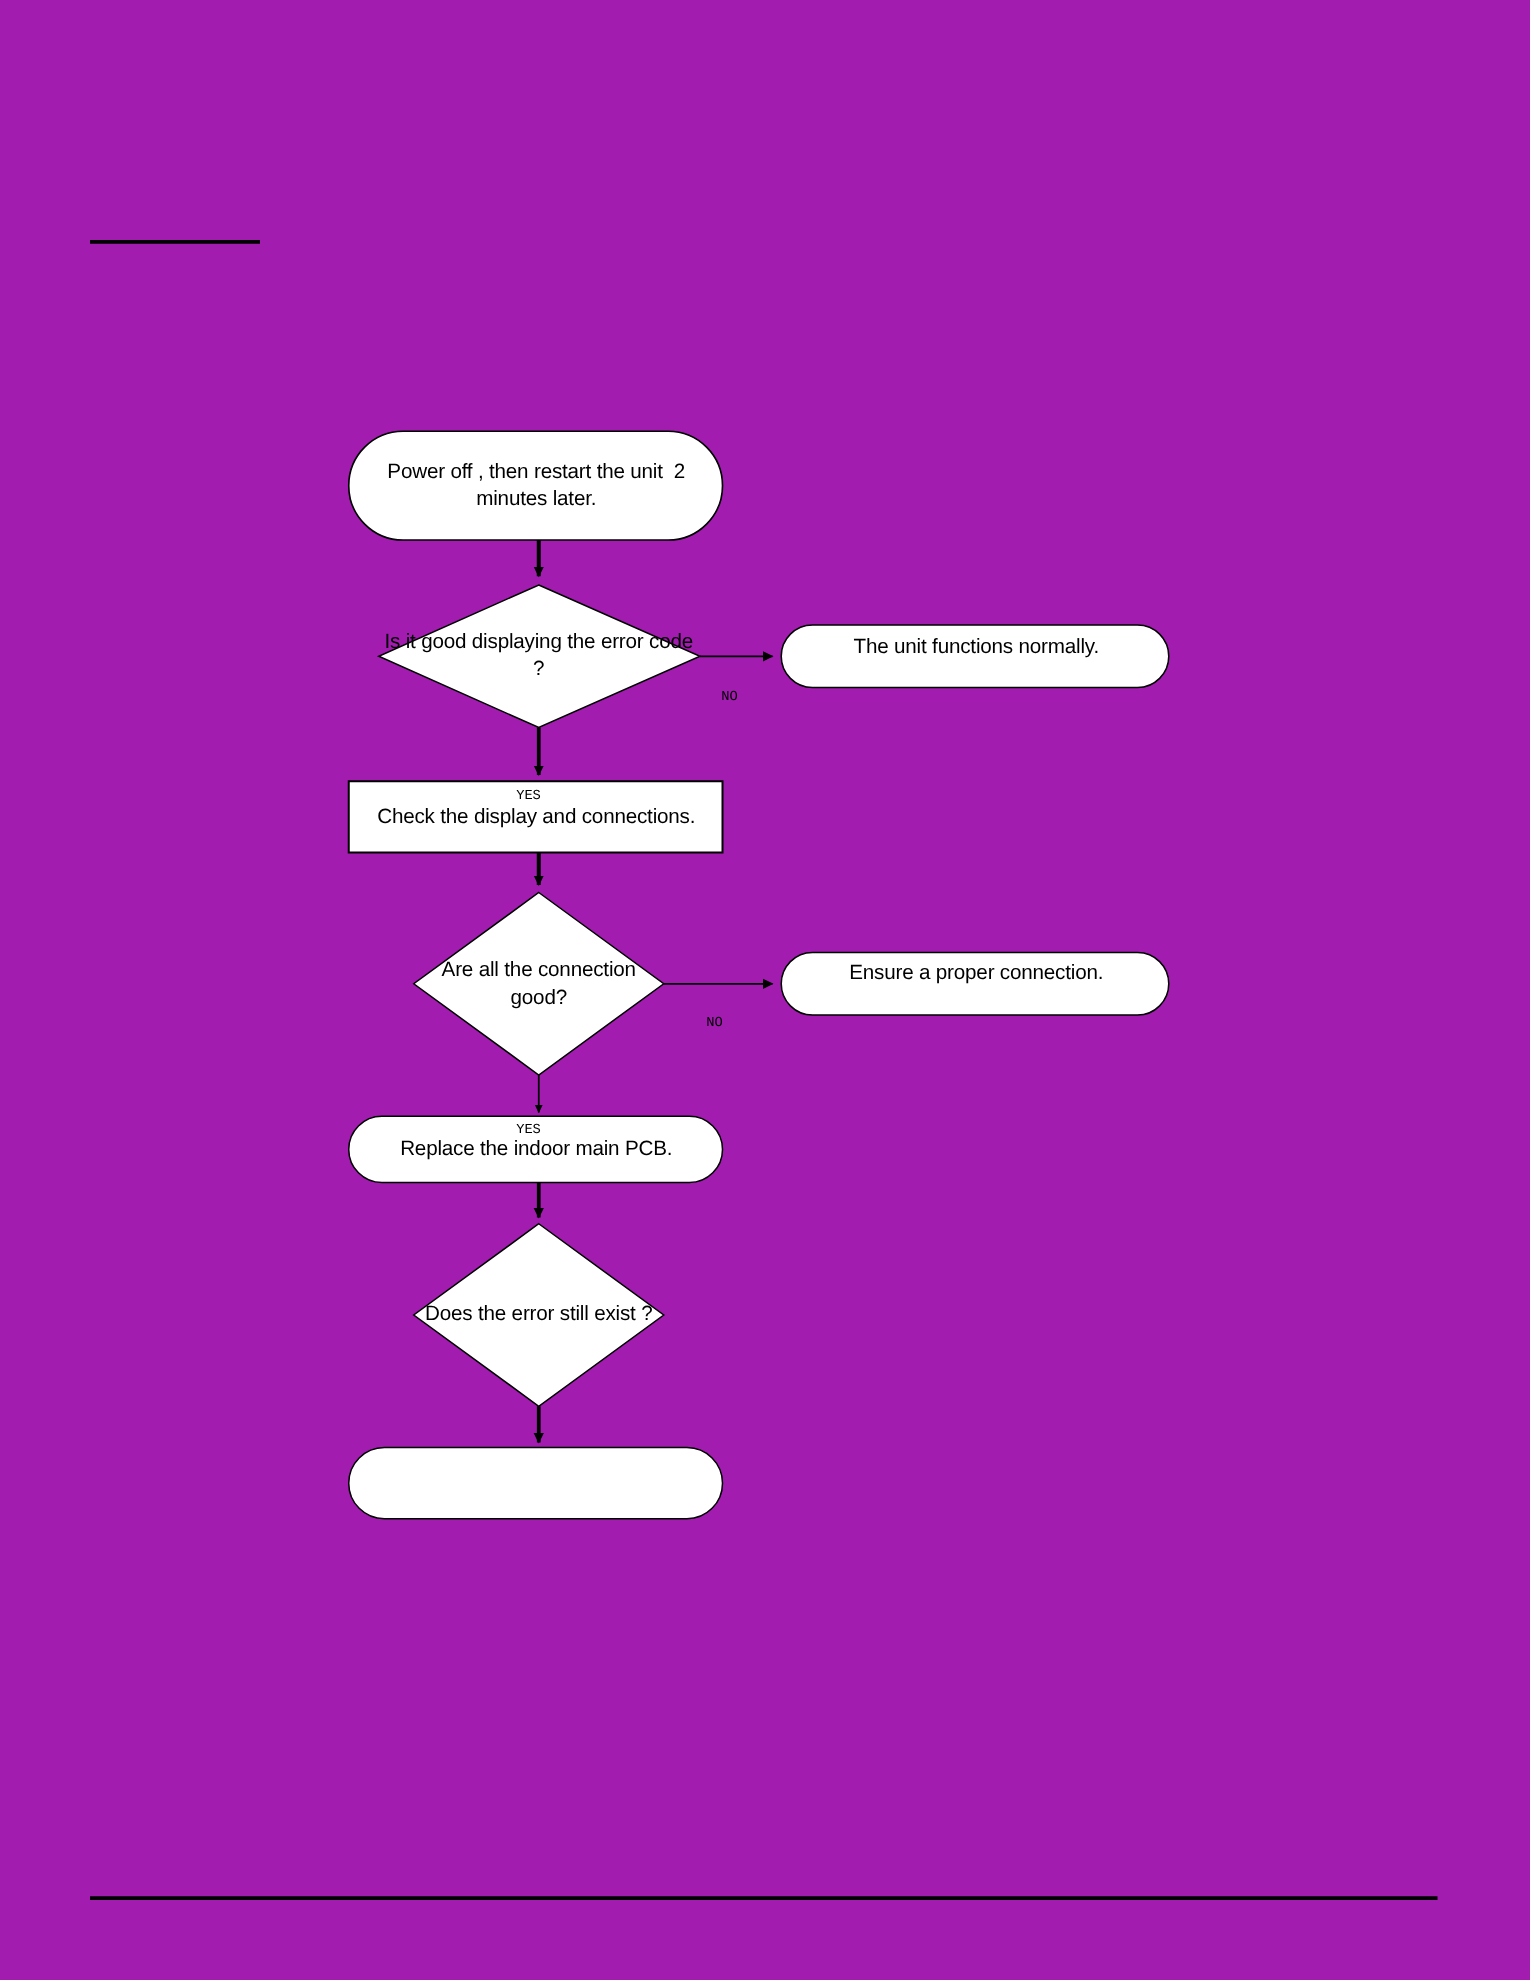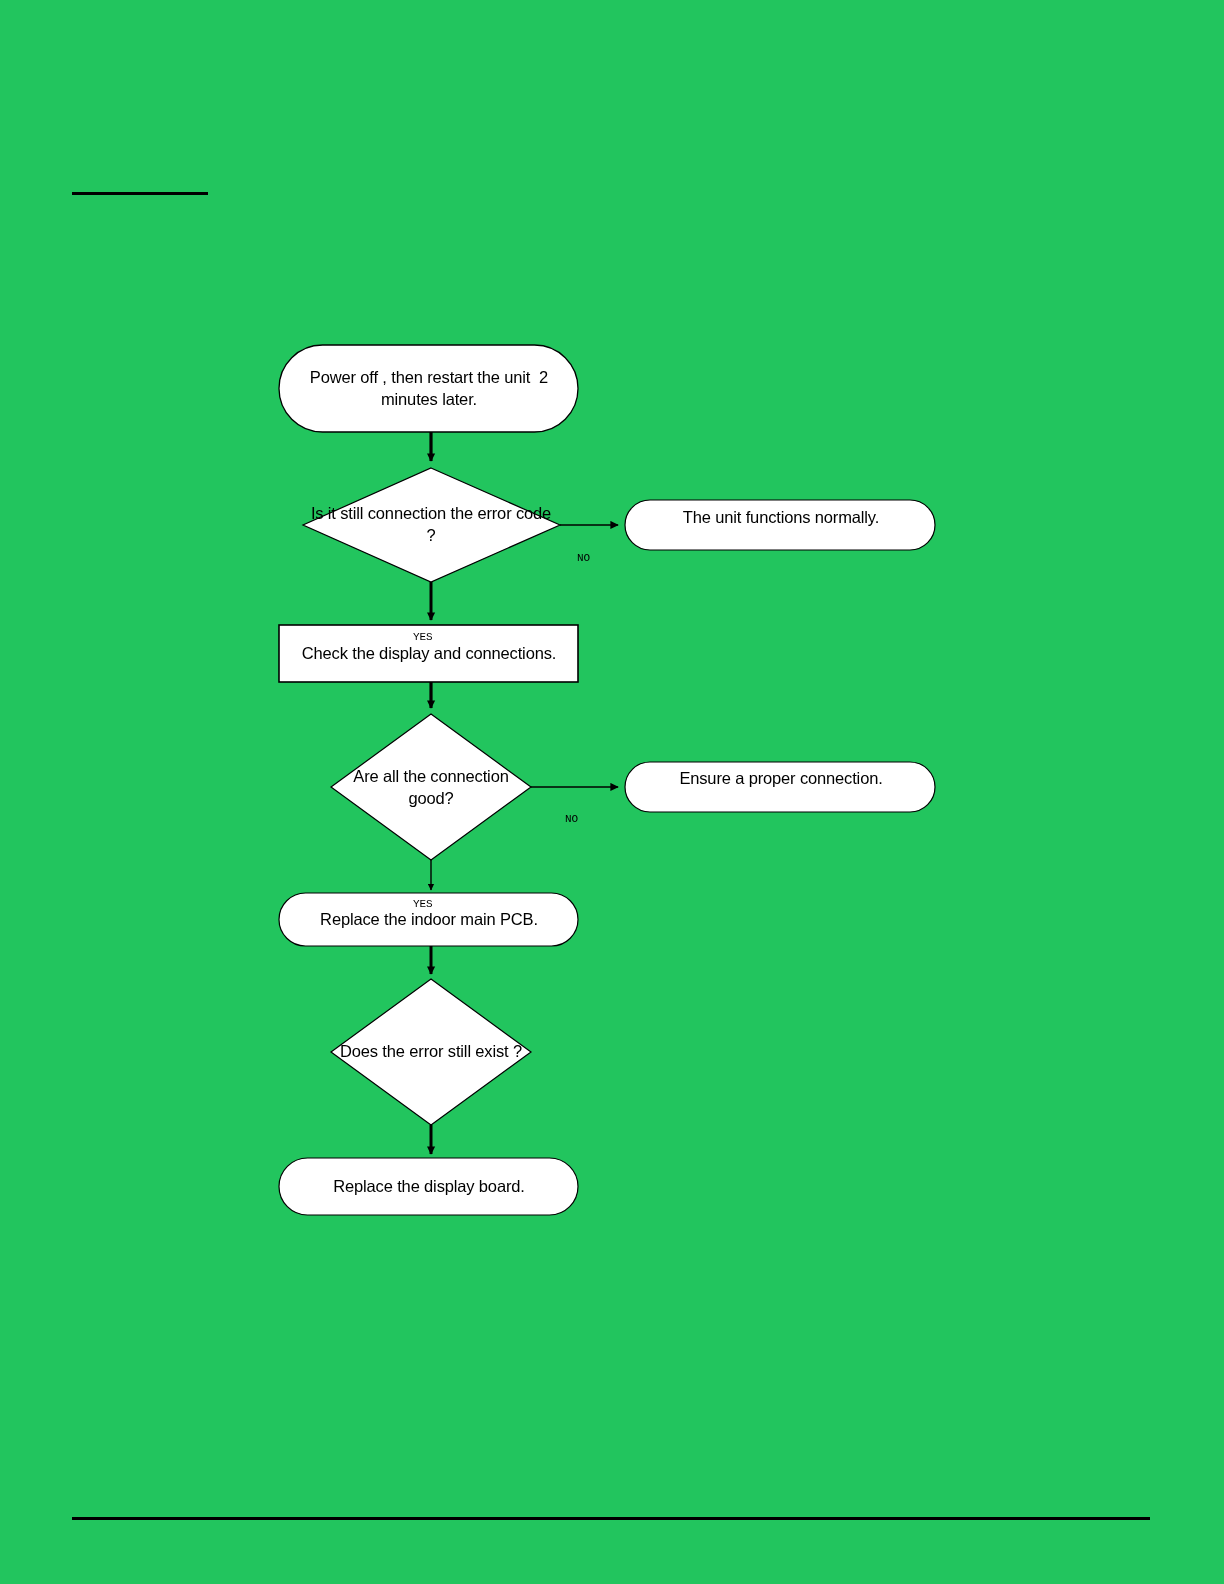--- a/index.html
+++ b/index.html
@@ -8,21 +8,21 @@
     background: #ffffff;
   }
   body {
     font-family: "Liberation Sans", sans-serif;
     -webkit-font-smoothing: antialiased;
   }
   #page {
     position: relative;
     width: 1224px;
     height: 1584px;
-    background: #22c55e;
+    background: #a21caf;
     overflow: hidden;
   }
 
   
   .rule {
     position: absolute;
     background: #000000;
   }
   #header-rule {
     left: 72px;
@@ -137,35 +137,34 @@
 
     <line x1="431" y1="860" x2="431" y2="890" stroke="#000000" stroke-width="1.4" marker-end="url(#arrowhead-sm)"></line>
 
     <line x1="431" y1="946" x2="431" y2="974" stroke="#000000" stroke-width="3.0" marker-end="url(#arrowhead)"></line>
 
     <line x1="431" y1="1125" x2="431" y2="1154" stroke="#000000" stroke-width="3.0" marker-end="url(#arrowhead)"></line>
   </svg>
 
   <div class="node-text" id="text-node-power-off">Power off , then restart the unit  2 minutes later.</div>
 
-  <div class="node-text" id="text-decision-error-code">Is it still connection the error code ?</div>
+  <div class="node-text" id="text-decision-error-code">Is it good displaying the error code ?</div>
 
   <div class="node-text" id="text-node-unit-normal">The unit functions normally.</div>
 
   <div class="node-text" id="text-node-check-wiring">Check the display and connections.</div>
 
   <div class="node-text" id="text-decision-connections">Are all the connection good?</div>
 
   <div class="node-text" id="text-node-ensure-conn">Ensure a proper connection.</div>
 
   <div class="node-text" id="text-decision-error-exists">Does the error still exist ?</div>
 
   <div class="node-text" id="text-node-replace-pcb">Replace the indoor main PCB.</div>
 
-  <div class="node-text" id="text-node-replace-board">Replace the display board.</div>
 
   <div class="edge-label" id="label-no-1">NO</div>
 
   <div class="edge-label" id="label-yes-1">YES</div>
 
   <div class="edge-label" id="label-no-2">NO</div>
 
   <div class="edge-label" id="label-yes-2">YES</div>
 
   <div class="rule" id="footer-rule"></div>

